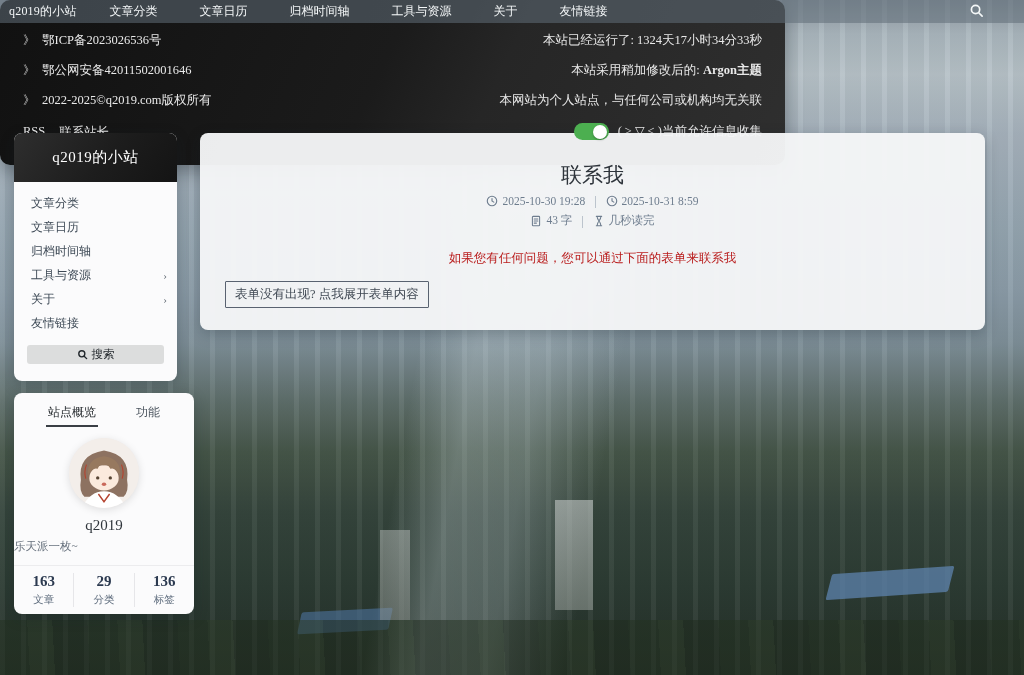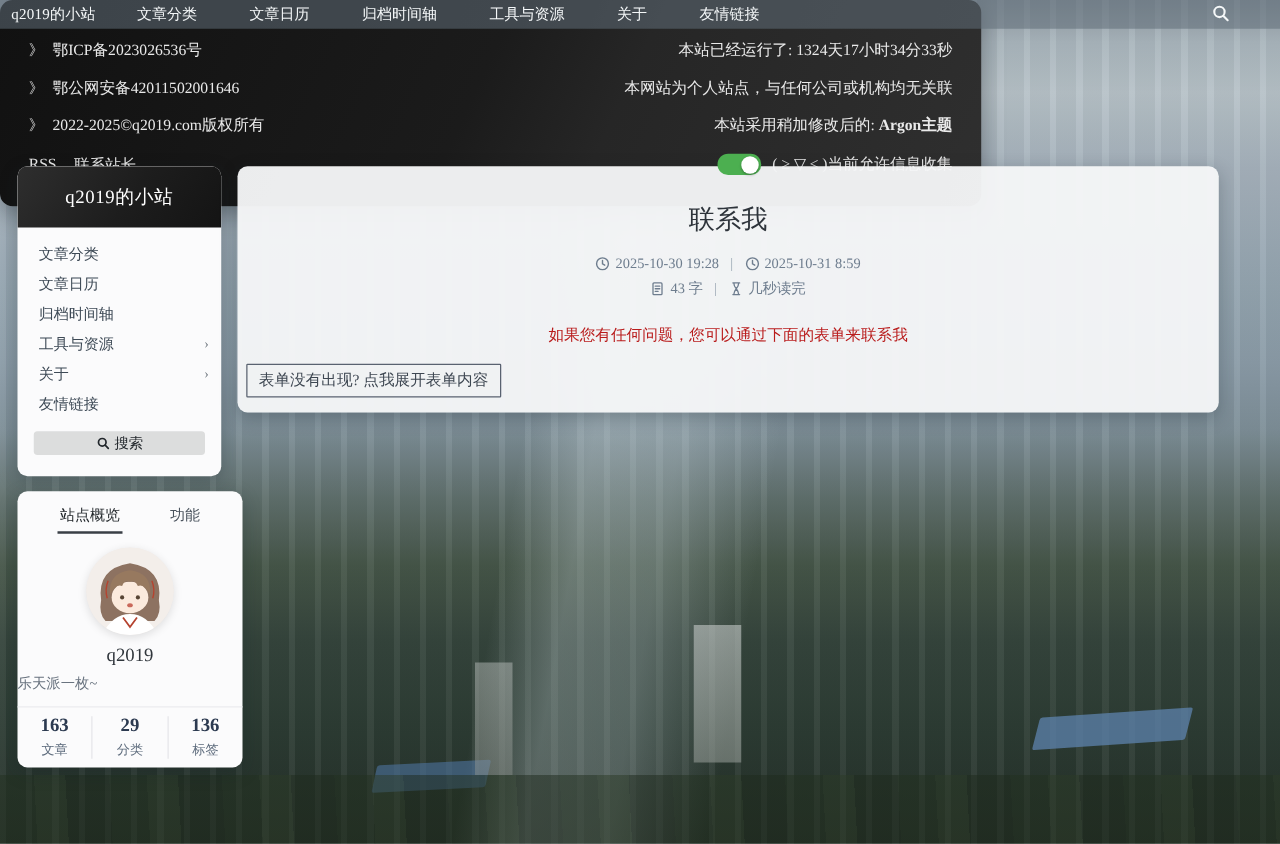--- a/index.html
+++ b/index.html
@@ -75,23 +75,23 @@
   .profile-bio { text-align:left; font-size:11.5px; color:#69737f; margin-top:5px; }
   .profile-stats {
     display:flex; margin-top:11px; border-top:1px solid #ececee; padding-top:7px;
   }
   .stat { flex:1; text-align:center; cursor:pointer; }
   .stat + .stat { border-left:1px solid #e6e6e9; }
   .stat-val { font-size:15px; font-weight:bold; color:#2c3a50; }
   .stat-label { font-size:10.5px; color:#5d6b7c; margin-top:3px; }
 
   
-  .article-card { left:190px; top:133px; width:785px; height:197px; background:rgba(245,246,247,0.96); padding:28px 7px 0; }
+  .article-card { left:200px; top:133px; width:785px; height:197px; background:rgba(245,246,247,0.96); padding:28px 25px 0; }
   .article-title { text-align:center; font-size:21px; color:#2e343b; font-weight:normal; }
-  .article-meta { margin-top:16px; display:flex; flex-direction:column; gap:6px; align-items:center; }
+  .article-meta { margin-top:6px; display:flex; flex-direction:column; gap:6px; align-items:center; }
   .meta-row { display:flex; align-items:center; gap:6px; font-size:11.5px; color:#6e7d8e; }
   .meta-piece { display:flex; align-items:center; gap:4px; }
   .meta-sep { color:#9aa7b4; padding:0 3px; }
   .meta-row svg { display:block; }
   .article-body { margin-top:22px; font-size:12.5px; color:#b91c1c;text-align:center; }
   .expand-btn {
     margin-top:14px; display:inline-block; background:transparent;
     border:1px solid #596270; color:#3e4752; font-size:12.5px; font-family:inherit;
     padding:4px 9px; cursor:pointer; border-radius:1px;
   }
@@ -272,24 +272,24 @@
       <span class="foot-bullet">》</span>
       <span>2022-2025©q2019.com版权所有</span>
     </div>
     <div class="foot-links">
       <span class="foot-link">RSS</span>
       <span class="foot-link">联系站长</span>
     </div>
   </div>
   <div class="foot-col right">
     <div>本站已经运行了: 1324天17小时34分33秒</div>
-    <div>本网站为个人站点，与任何公司或机构均无关联</div>
     <div>
       <span>本站采用稍加修改后的: </span><span class="bold">Argon主题</span>
     </div>
+    <div>本网站为个人站点，与任何公司或机构均无关联</div>
     <div class="privacy-row">
       <span class="toggle">
           <span class="toggle-knob"></span>
         </span>
       <span>( ≥ ▽ ≤ )当前允许信息收集</span>
     </div>
   </div>
 </div>
 
 </body></html>

